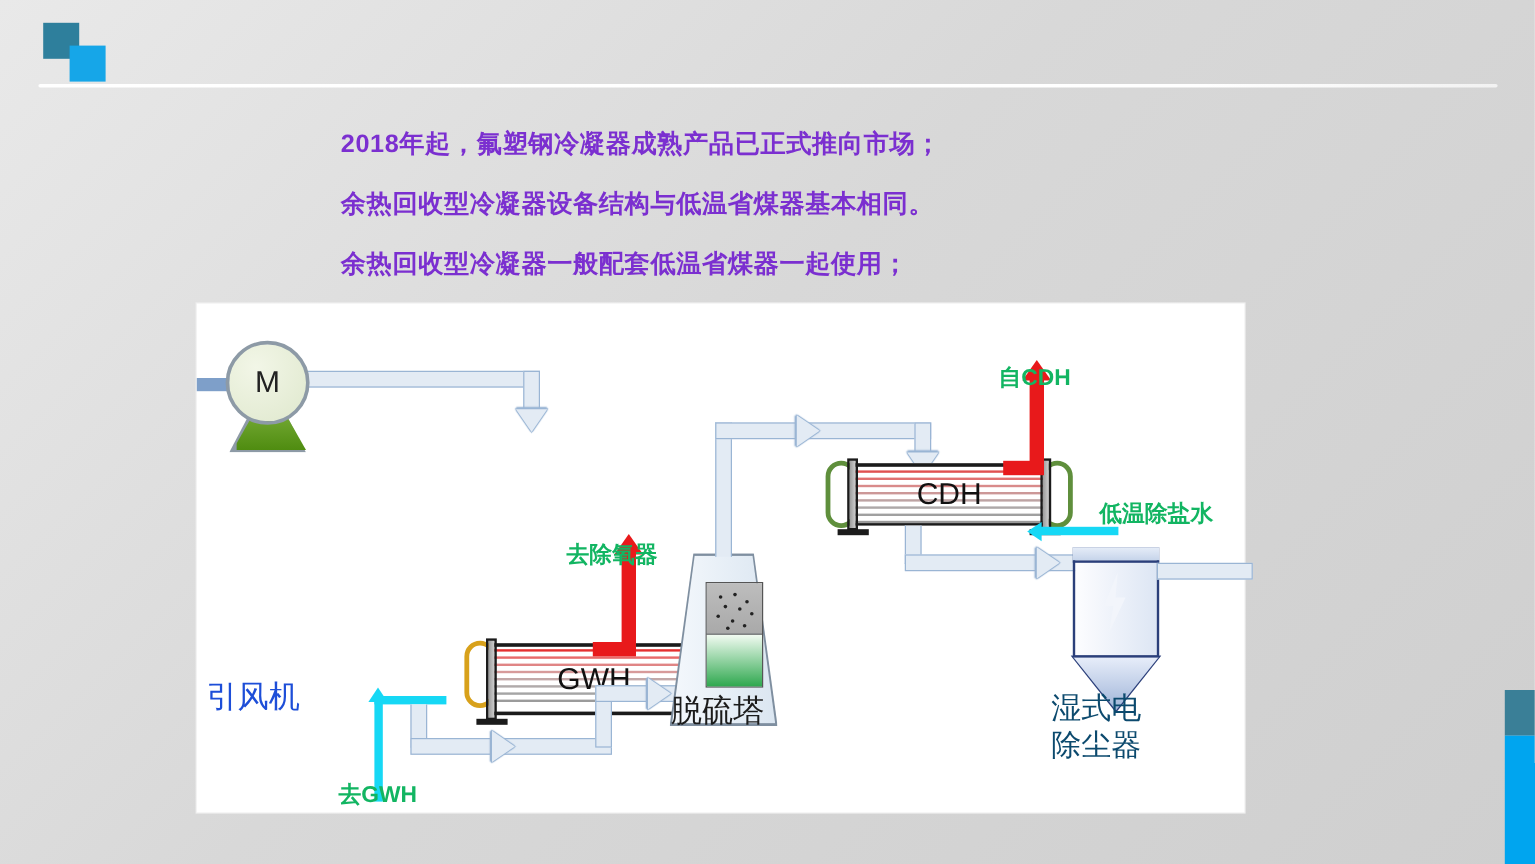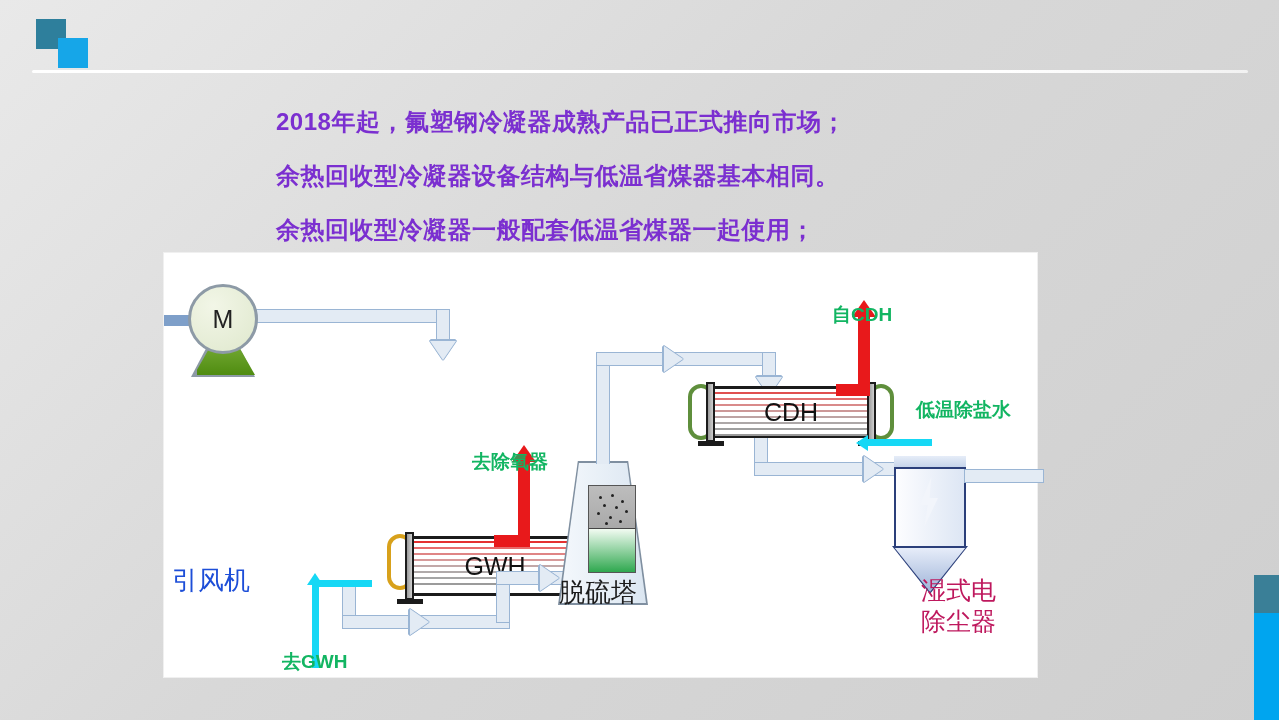--- a/index.html
+++ b/index.html
@@ -23,21 +23,21 @@
   }
   .divider{
     position:absolute;left:32px;top:70px;width:1216px;height:3px;
     background:linear-gradient(to right,#ffffff 0%,#ffffff 80%,#f2f2f2 100%);
     border-radius:2px;
   }
 
   
   .body-text{position:absolute;left:276px;top:106px;width:900px;}
   .body-text p{
-    margin:0 0 22px 0;font-size:24px;font-weight:bold;color:#7b2fd0;
+    margin:0 0 22px 8px;font-size:21px;font-weight:bold;color:#7b2fd0;
     letter-spacing:.5px;white-space:nowrap;
   }
 
   
   .edge-accent{position:absolute;right:0;top:575px;width:25px;height:145px;}
   .edge-accent .a1{position:absolute;top:0;left:0;width:25px;height:38px;background:#3a7f97;}
   .edge-accent .a2{position:absolute;top:38px;left:0;width:25px;height:107px;background:#00a5ef;}
 
   
   .panel{
@@ -142,21 +142,21 @@
     background:linear-gradient(to right,#fdfdff,#dde6f4);border:2px solid #2b3f7a;box-sizing:border-box;}
   .esp-cap{position:absolute;left:730px;top:203px;width:72px;height:13px;
     background:linear-gradient(to bottom,#e6edf8,#c6d4ea);border-bottom:2px solid #2b3f7a;box-sizing:border-box;}
   .esp-hop{position:absolute;left:730px;top:294px;width:72px;height:45px;
     background:linear-gradient(to bottom,#e8eefa,#9fb4d8);
     clip-path:polygon(0 0,100% 0,50% 100%);}
   .esp-hop-o{position:absolute;left:728px;top:293px;width:76px;height:48px;
     background:#2b3f7a;clip-path:polygon(0 0,100% 0,50% 100%);}
   .bolt{position:absolute;left:750px;top:224px;width:30px;height:50px;background:#f2f5fb;
     clip-path:polygon(58% 0,20% 56%,46% 56%,34% 100%,80% 42%,52% 42%);}
-  .esp-label{position:absolute;left:712px;top:322px;font-size:25px;color:#be185d;line-height:1.25;text-align:right;width:120px;}
+  .esp-label{position:absolute;left:712px;top:322px;font-size:25px;color:#0c4a6e;line-height:1.25;text-align:left;width:120px;}
 </style>
 </head>
 <body>
 
 <div class="slide">
 
   <div class="deco-sq teal"></div>
   <div class="deco-sq blue"></div>
   <div class="divider"></div>
 
@@ -274,21 +274,21 @@
         <div class="hx-foot r"></div>
       </div>
 
       <div class="redpipe" style="left:672px;top:131px;width:34px;height:12px;"></div>
       <div class="redpipe" style="left:694px;top:63px;width:12px;height:78px;"></div>
       <div class="red-head" style="left:688px;top:47px;"></div>
       <div class="glabel" style="left:668px;top:49px;">自CDH</div>
 
       <div class="cyan" style="left:700px;top:186px;width:68px;height:7px;"></div>
       <div class="cyan-head-left" style="left:692px;top:182px;"></div>
-      <div class="glabel" style="left:752px;top:144px;">低温除盐水</div>
+      <div class="glabel" style="left:752px;top:162px;">低温除盐水</div>
 
       <div class="pipe v pipe-nb-t" style="left:590px;top:185px;height:32px;"></div>
       <div class="pipe h" style="left:590px;top:209px;width:152px;"></div>
       <div class="ahead right" style="left:700px;top:203px;"></div>
 
       <div class="esp-hop-o"></div>
       <div class="esp-hop"></div>
       <div class="esp-body"></div>
       <div class="esp-cap"></div>
       <div class="bolt"></div>

